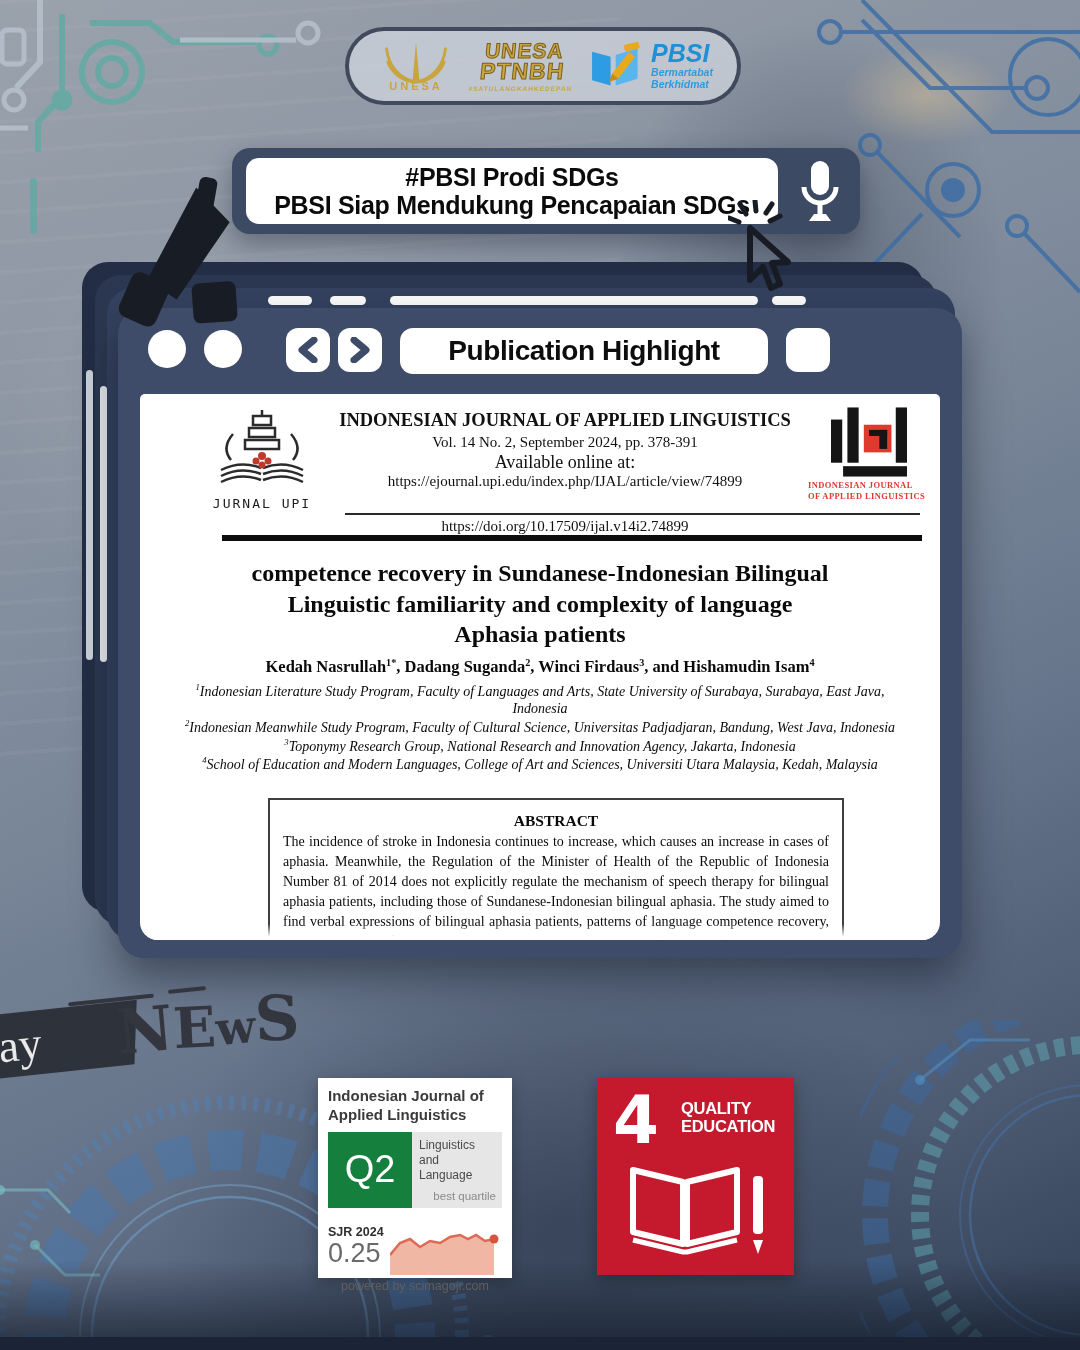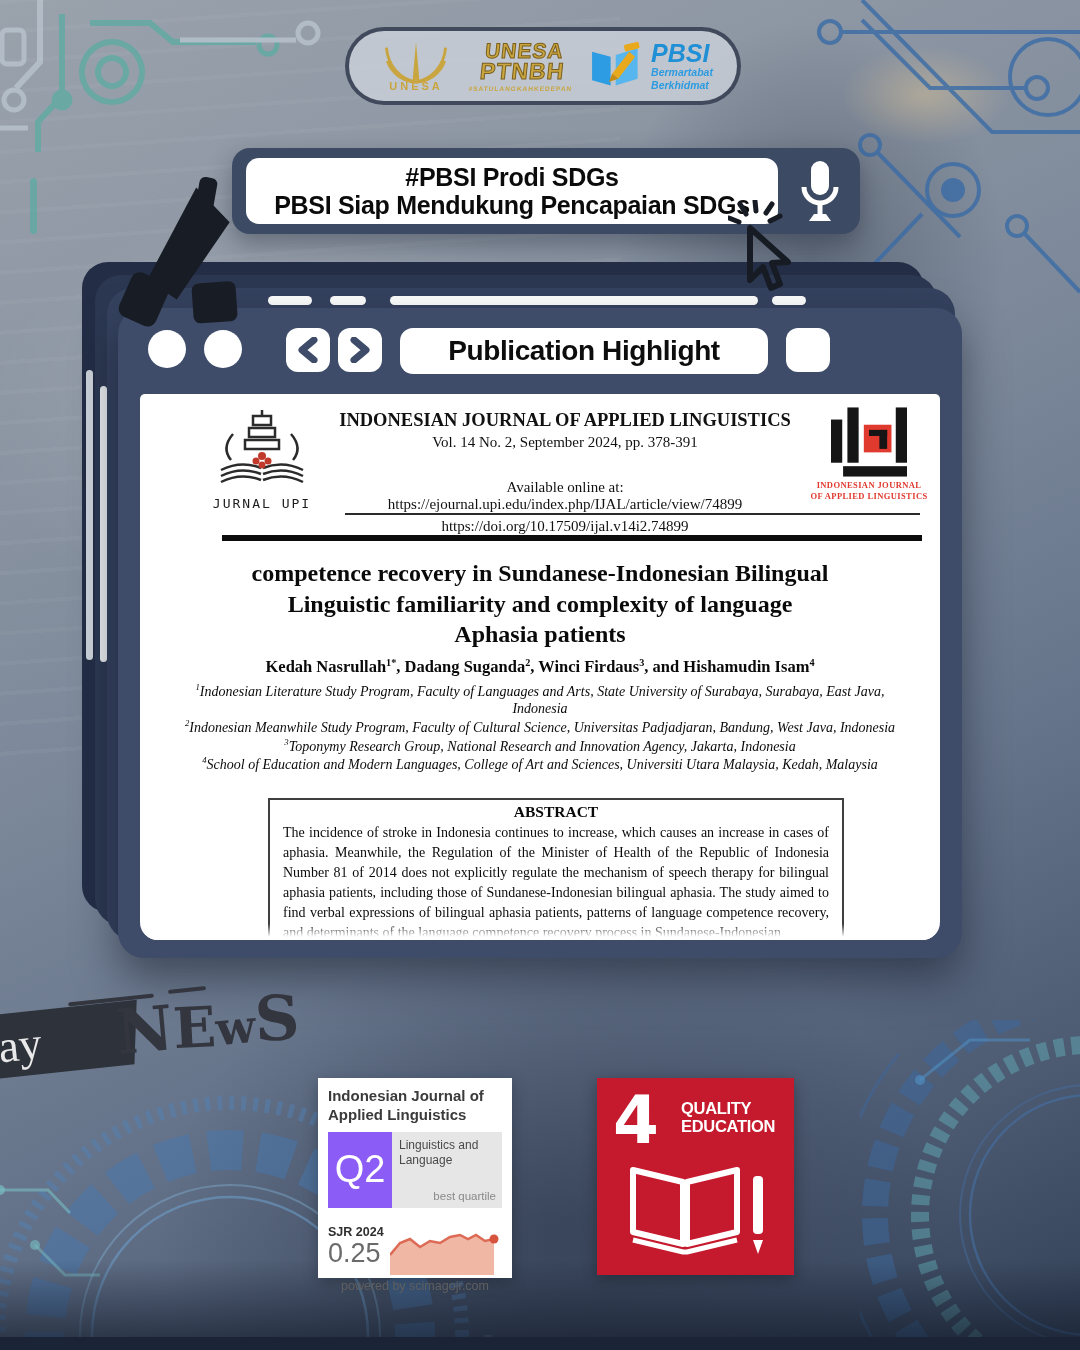--- a/index.html
+++ b/index.html
@@ -26,21 +26,21 @@
   
   .logo-capsule{left:345px;top:27px;width:396px;height:78px;border-radius:46px;
     background:rgba(206,212,220,.78);border:4px solid rgba(42,52,72,.85);
     display:flex;align-items:center;justify-content:space-around;padding:0 18px;box-sizing:border-box;}
   .unesa-wrap{width:86px;text-align:center;}
   .unesa-label{font-size:11px;font-weight:bold;color:#c9a53f;letter-spacing:3px;margin-top:-4px;}
   .ptnbh-wrap{text-align:center;transform:skewX(-6deg);color:#c9a53f;}
   .ptnbh-l1{font-size:21px;font-weight:900;letter-spacing:1px;line-height:.95;-webkit-text-stroke:1px #7a5e1c;}
   .ptnbh-l2{font-size:23px;font-weight:900;letter-spacing:1px;line-height:.95;-webkit-text-stroke:1px #7a5e1c;}
   .ptnbh-tag{font-size:6.5px;font-weight:bold;letter-spacing:1px;margin-top:2px;}
-  .pbsi-wrap{display:flex;align-items:center;gap:10px;}
+  .pbsi-wrap{display:flex;align-items:flex-start;gap:10px;}
   .pbsi-text{line-height:1;}
   .pbsi-name{font-size:25px;font-weight:900;color:#1f8fd6;font-style:italic;}
   .pbsi-tag{font-size:10.5px;font-weight:bold;font-style:italic;color:#2c9be0;line-height:1.15;}
 
   
   .banner{left:232px;top:148px;width:628px;height:86px;background:#3c4a63;border-radius:18px;
     box-shadow:0 10px 24px rgba(20,26,40,.35);}
   .banner-inner{position:absolute;left:14px;top:10px;width:532px;height:66px;background:#fff;border-radius:13px;
     display:flex;flex-direction:column;align-items:center;justify-content:center;}
   .banner-l1{font-size:25px;font-weight:800;color:#0b0b0b;letter-spacing:-.3px;line-height:1.12;}
@@ -65,36 +65,36 @@
   .content{position:absolute;left:22px;top:86px;width:800px;height:546px;background:#fff;
     border-radius:5px 5px 18px 18px;overflow:hidden;}
 
   
   .serif{font-family:"Liberation Serif",serif;}
   .upi-logo{position:absolute;left:62px;top:14px;width:120px;text-align:center;}
   .upi-label{font-family:"DejaVu Sans Mono",monospace;font-size:13px;letter-spacing:2px;color:#1d1d1d;margin-top:2px;}
   .head-center{position:absolute;left:190px;top:16px;width:470px;text-align:center;color:#111;}
   .jname{font-size:18.5px;font-weight:bold;}
   .jvol{font-size:15px;margin-top:3px;}
-  .javail{font-size:15px;margin-top:28px;}
+  .javail{font-size:18px;margin-top:1px;}
   .jurl{font-size:15px;}
   .jdoi{position:absolute;left:190px;top:124px;width:470px;text-align:center;font-size:15px;color:#111;}
   .thin-rule{position:absolute;left:205px;top:119px;width:575px;height:2px;background:#2a2a2a;}
   .thick-rule{position:absolute;left:82px;top:141px;width:700px;height:6px;background:#0c0c0c;}
-  .ijal-logo{position:absolute;left:668px;top:10px;width:122px;text-align:center;}
+  .ijal-logo{position:absolute;left:668px;top:10px;width:122px;text-align:left;}
   .ijal-cap{font-size:8.5px;font-weight:bold;color:#e0392e;letter-spacing:.4px;line-height:1.25;}
   .paper-title{position:absolute;left:70px;top:164px;width:660px;text-align:center;
     font-size:24px;font-weight:bold;line-height:1.28;color:#0a0a0a;}
   .authors{position:absolute;left:0;top:262px;width:800px;text-align:center;font-size:16.5px;font-weight:bold;color:#0a0a0a;}
   .authors sup{font-size:.62em;}
   .affils{position:absolute;left:30px;top:288px;width:740px;text-align:center;font-style:italic;
     font-size:14px;line-height:1.27;color:#0a0a0a;}
   .affils sup{font-size:.62em;font-style:italic;}
   .abstract-box{position:absolute;left:128px;top:404px;width:576px;height:200px;border:2px solid #3f3f3f;
-    box-sizing:border-box;padding:3px 13px;color:#0a0a0a;}
+    box-sizing:border-box;padding:12px 13px;color:#0a0a0a;}
   .abstract-title{text-align:center;font-weight:bold;font-size:15.5px;margin-bottom:2px;}
   .abstract-text{font-size:14px;line-height:1.43;text-align:justify;}
   .content-fade{position:absolute;left:0;bottom:0;width:100%;height:16px;
     background:linear-gradient(rgba(255,255,255,0), #fff 80%);}
 
   
   .news-lines span{position:absolute;background:#33363e;height:4px;border-radius:2px;}
   .news-block{left:-16px;top:1008px;width:152px;height:64px;background:#2e323b;
     transform:rotate(-6deg) skewX(-8deg);display:flex;align-items:center;}
   .news-ay{font-family:"Liberation Serif",serif;color:#e9e9ea;font-size:46px;padding-left:14px;transform:skewX(8deg);}
@@ -102,21 +102,21 @@
   .news-word .l1{font-size:62px;}
   .news-word .l2{font-size:56px;display:inline-block;transform:rotate(2deg);}
   .news-word .l3{font-size:46px;display:inline-block;}
   .news-word .l4{font-size:62px;display:inline-block;transform:rotate(3deg);}
 
   
   .sjr-card{left:318px;top:1078px;width:194px;height:200px;background:#fff;box-shadow:0 4px 14px rgba(0,0,0,.25);
     padding:9px 10px;box-sizing:border-box;color:#3b3b3b;}
   .sjr-journal{font-size:15px;font-weight:bold;line-height:1.25;}
   .sjr-row{display:flex;margin-top:7px;height:76px;}
-  .sjr-q{width:64px;background:#8b5cf6;color:#fff;font-size:38px;display:flex;align-items:center;justify-content:center;}
+  .sjr-q{width:84px;background:#15803d;color:#fff;font-size:38px;display:flex;align-items:center;justify-content:center;}
   .sjr-cat{flex:1;background:#e6e6e6;position:relative;padding:6px 7px;box-sizing:border-box;
     font-size:12px;color:#4a4a4a;line-height:1.25;}
   .sjr-best{position:absolute;right:6px;bottom:4px;font-size:11.5px;color:#8a8a8a;}
   .sjr-bottom{display:flex;margin-top:17px;align-items:flex-start;}
   .sjr-meta{width:62px;}
   .sjr-label{font-size:12.5px;font-weight:bold;color:#2f2f2f;}
   .sjr-value{font-size:27px;color:#6a6a6a;line-height:1.05;}
   .sjr-powered{margin-top:4px;text-align:center;font-size:12.5px;color:#5f5f5f;}
 
   

